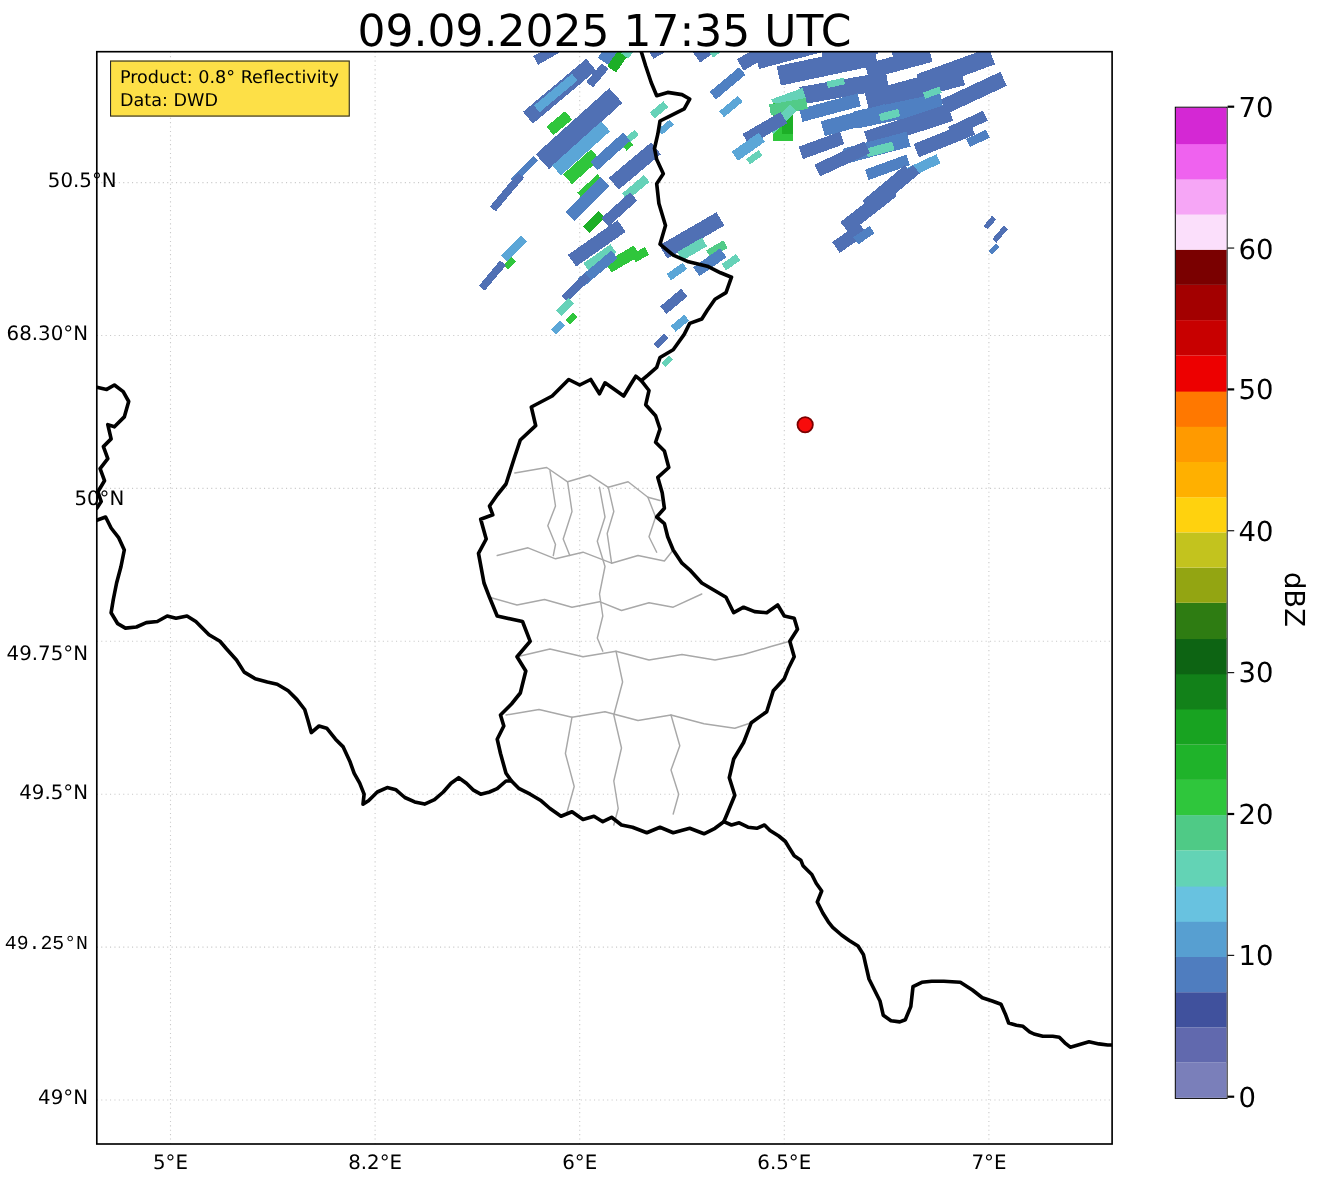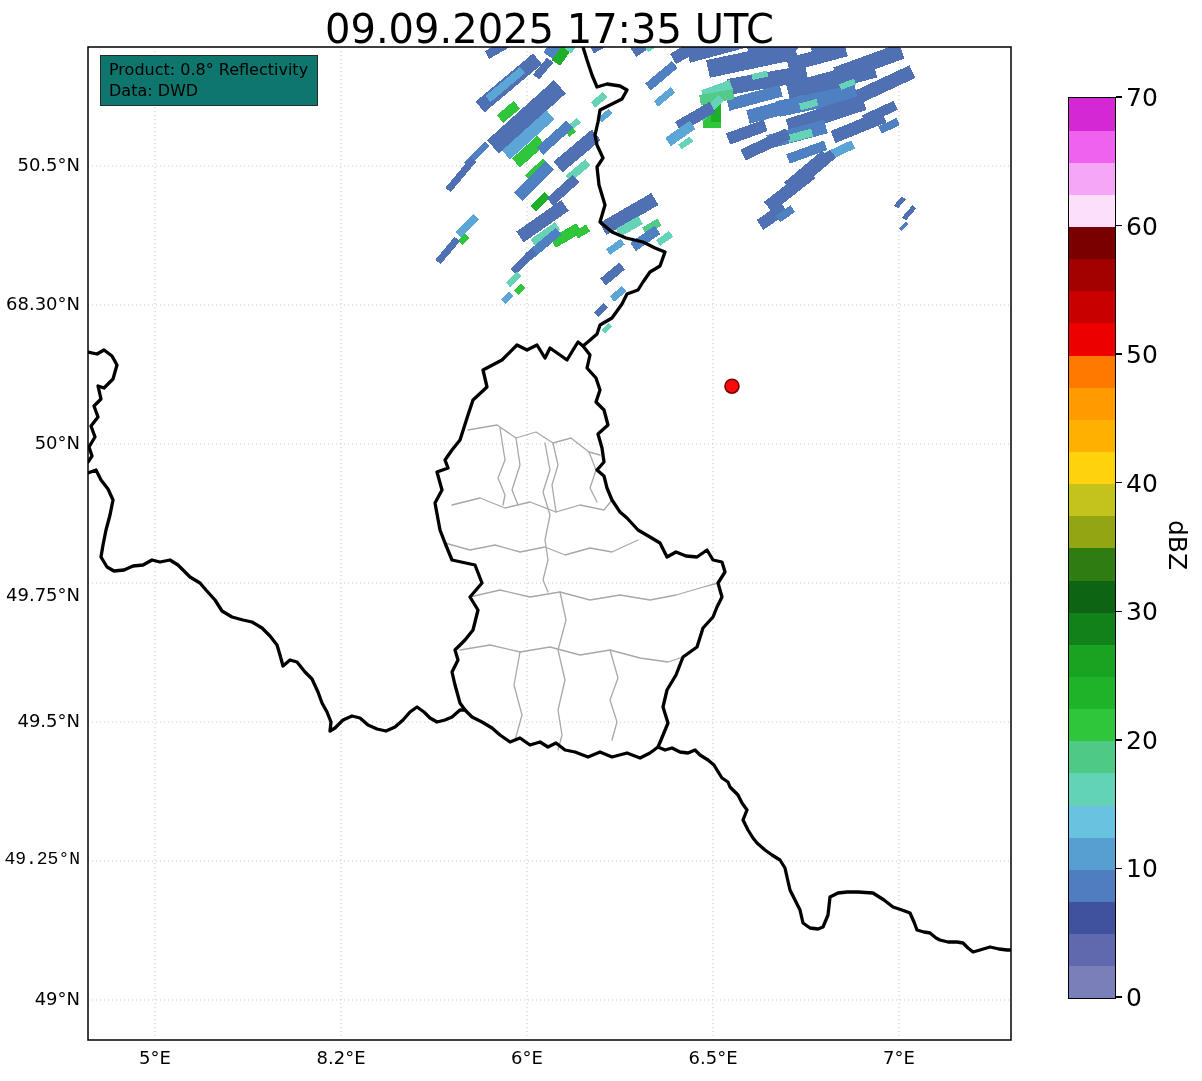--- a/index.html
+++ b/index.html
@@ -1,20 +1,20 @@
 <!DOCTYPE html>
 <html><head>
 <meta charset="utf-8">
 <style>
   html,body{margin:0;padding:0;background:#ffffff;}
   #fig{position:relative;width:1202px;height:1081px;background:#fff;overflow:hidden;
        font-family:"DejaVu Sans","Liberation Sans",sans-serif;color:#000;}
   #title{position:absolute;left:88px;top:6px;width:923px;text-align:center;
          font-size:40px;white-space:nowrap;}
-  #anno{position:absolute;left:100px;top:55px;background:#0f766e;border:1.3px solid #2a2a2a;
+  #anno{position:absolute;left:100px;top:55px;background:#fde047;border:1.3px solid #2a2a2a;
         padding:3px 9px 4px 8px;font-size:16px;line-height:1.32;z-index:5;}
   #map-svg{position:absolute;left:0;top:0;}
   .xtick{position:absolute;top:1047px;width:90px;text-align:center;font-size:18px;}
   .ytick{position:absolute;left:0;width:80px;text-align:right;font-size:18px;padding-right:3px;}
   #cbar{position:absolute;left:1068px;top:97px;width:46px;height:900px;border:1.2px solid #000;}
   .cseg{position:absolute;left:0;width:46px;}
   .ctickmark{position:absolute;left:1116px;width:6px;height:1.5px;background:#000;}
   .cticklabel{position:absolute;left:1126px;font-size:25px;line-height:1;}
   #cbar-unit{position:absolute;left:1177px;top:545px;transform:translate(-50%,-50%);
              writing-mode:vertical-rl;font-size:25px;}
@@ -170,23 +170,23 @@
       <circle cx="731.9720000000001" cy="386.17600000000044" r="7" fill="#f80b0b" stroke="#7a0000" stroke-width="1.6"></circle>
       <rect x="88" y="47" width="923" height="993" fill="none" stroke="#000" stroke-width="1.5"></rect>
     </svg>
 
   <div id="labels">
       <div class="xtick" style="left: 110px;">5°E</div>
       <div class="xtick" style="left: 296px;">8.2°E</div>
       <div class="xtick" style="left: 482px;">6°E</div>
       <div class="xtick" style="left: 668px;">6.5°E</div>
       <div class="xtick" style="left: 854px;">7°E</div>
-      <div class="ytick" style="top: 154px;">50.5°N</div>
+      <div class="ytick" style="top: 154px; padding-left: 26px;">50.5°N</div>
       <div class="ytick" style="top: 293px;">68.30°N</div>
-      <div class="ytick" style="top: 432px;">50°N</div>
+      <div class="ytick" style="top: 443px; margin-left: 33px;">50°N</div>
       <div class="ytick" style="top: 571px; margin-top: 13px;">49.75°N</div>
       <div class="ytick" style="top: 710px;">49.5°N</div>
       <div class="ytick" style="top: 849px; font-family: Liberation Mono, monospace;">49.25°N</div>
       <div class="ytick" style="top: 988px;">49°N</div>
     </div>
 
   <div id="cbar">
       <div class="cseg" style="top: 867.857px; height: 32.6429px; background: rgb(122, 127, 186);"></div>
       <div class="cseg" style="top: 835.714px; height: 32.6429px; background: rgb(97, 105, 174);"></div>
       <div class="cseg" style="top: 803.571px; height: 32.6429px; background: rgb(64, 81, 157);"></div>

